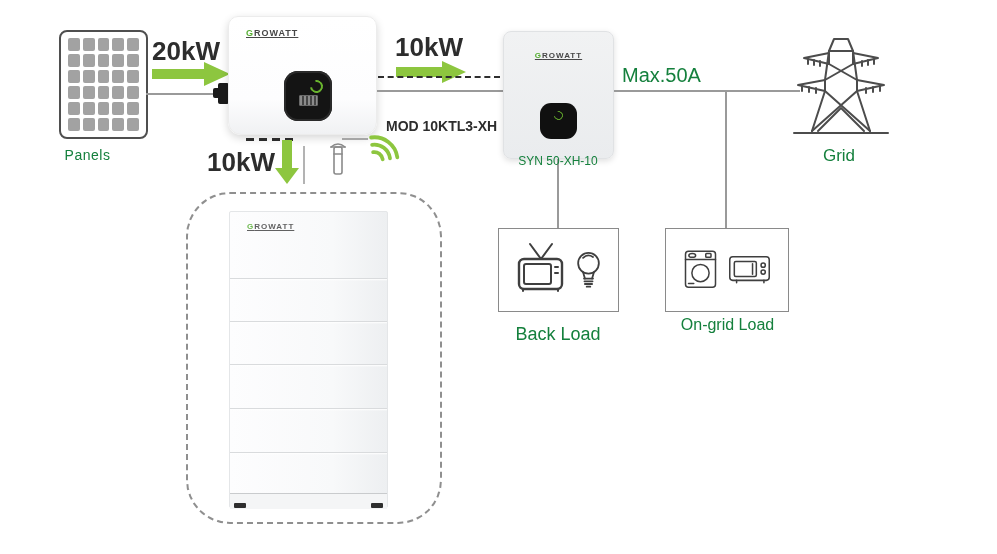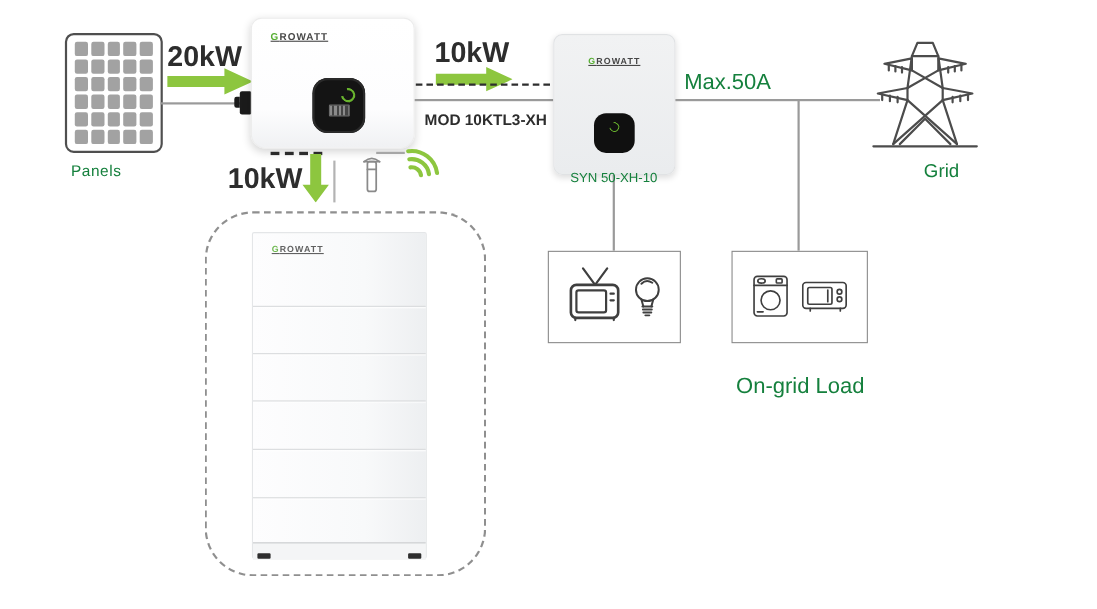--- a/index.html
+++ b/index.html
@@ -149,21 +149,21 @@
       <path d="M5,9 A22,22 0 0 1 27,31"></path>
     </g>
   </svg>
 
   <div class="flow-label" style="left:394px;top:32px;width:70px;">10kW</div>
   <svg class="ar" style="left:396px;top:60px;" width="70" height="24" viewBox="0 0 70 24">
     <polygon points="0,7 46,7 46,1 70,12 46,23 46,17 0,17" fill="#8dc63f"></polygon>
   </svg>
   <div class="line-dashed" style="left:378px;top:76px;width:122px;"></div>
   <div class="line-h" style="left:377px;top:90px;width:126px;"></div>
-  <div class="model-label" style="left:386px;top:101px;">MOD 10KTL3-XH</div>
+  <div class="model-label" style="left:386px;top:118px;">MOD 10KTL3-XH</div>
 
   <div class="syn">
     <div class="syn-logo logo"><span class="g">G</span><span>ROWATT</span></div>
     <div class="syn-display">
       <div class="syn-glyph"></div>
     </div>
   </div>
   <div class="line-v" style="left:557px;top:159px;height:69px;"></div>
   <div class="dev-label" style="left:493px;top:154px;width:130px;font-size:12px;">SYN 50-XH-10</div>
 
@@ -183,21 +183,21 @@
       <path d="M33,44 L6,49 L33,55 Z"></path>
         <path d="M65,44 L92,49 L65,55 Z"></path>
       <path d="M10,50 v5 M17,51 v5 M24,52 v5"></path>
         <path d="M88,50 v5 M81,51 v5 M74,52 v5"></path>
       <path d="M33,55 L20,95 M65,55 L78,95"></path>
       <path d="M33,55 L78,95 M65,55 L20,95"></path>
       <path d="M26,95 L49,72 L72,95"></path>
       <path d="M2,97 H96"></path>
     </g>
   </svg>
-  <div class="dev-label" style="left:806px;top:146px;width:66px;font-size:17px;text-align:right;">Grid</div>
+  <div class="dev-label" style="left:806px;top:146px;width:66px;font-size:17px;">Grid</div>
 
   <div class="bat-dashed"></div>
   <div class="battery">
     <div class="bat-logo logo"><span class="g">G</span><span>ROWATT</span></div>
     <div class="bat-line" style="top:66px;"></div>
     <div class="bat-line" style="top:109px;"></div>
     <div class="bat-line" style="top:152px;"></div>
     <div class="bat-line" style="top:196px;"></div>
     <div class="bat-line" style="top:240px;"></div>
     <div class="bat-base"></div>
@@ -218,20 +218,21 @@
     <svg width="27" height="45" viewBox="0 0 30 44">
       <g class="ic">
         <circle cx="15" cy="14" r="11.5"></circle>
         <path d="M9,8 Q14,3 20,7"></path>
         <path d="M9,24 L11,31 M21,24 L19,31"></path>
         <path d="M10,31 H20 M10.5,34 H19.5 M11,37 H19"></path>
         <path d="M13,40 H17"></path>
       </g>
     </svg>
   </div>
+  <div class="dev-label" style="left:488px;top:324px;width:140px;font-size:18px;">Back Load</div>
 
   <div class="box-load" style="left:665px;width:124px;gap:12px;">
     <svg width="33" height="42" viewBox="0 0 44 54">
       <g class="ic">
         <rect x="2" y="2" width="40" height="48" rx="4"></rect>
         <path d="M2,13 H42"></path>
         <ellipse cx="11" cy="7.5" rx="4.5" ry="2.6"></ellipse>
         <rect x="29" y="5" width="7" height="5" rx="1"></rect>
         <circle cx="22" cy="31" r="11.5"></circle>
         <path d="M6,45 h7"></path>
@@ -241,15 +242,15 @@
       <g class="ic">
         <rect x="1" y="2" width="52" height="31" rx="4"></rect>
         <rect x="7" y="8" width="29" height="20" rx="2"></rect>
         <path d="M31,11 V25"></path>
         <circle cx="45" cy="13" r="2.8"></circle>
         <circle cx="45" cy="22" r="2.8"></circle>
         <path d="M10,33 v3 M46,33 v3"></path>
       </g>
     </svg>
   </div>
-  <div class="dev-label" style="left:650px;top:340px;width:155px;font-size:20px;">On-grid Load</div>
+  <div class="dev-label" style="left:650px;top:316px;width:155px;font-size:16px;">On-grid Load</div>
 
 </div>
 
 </body></html>

